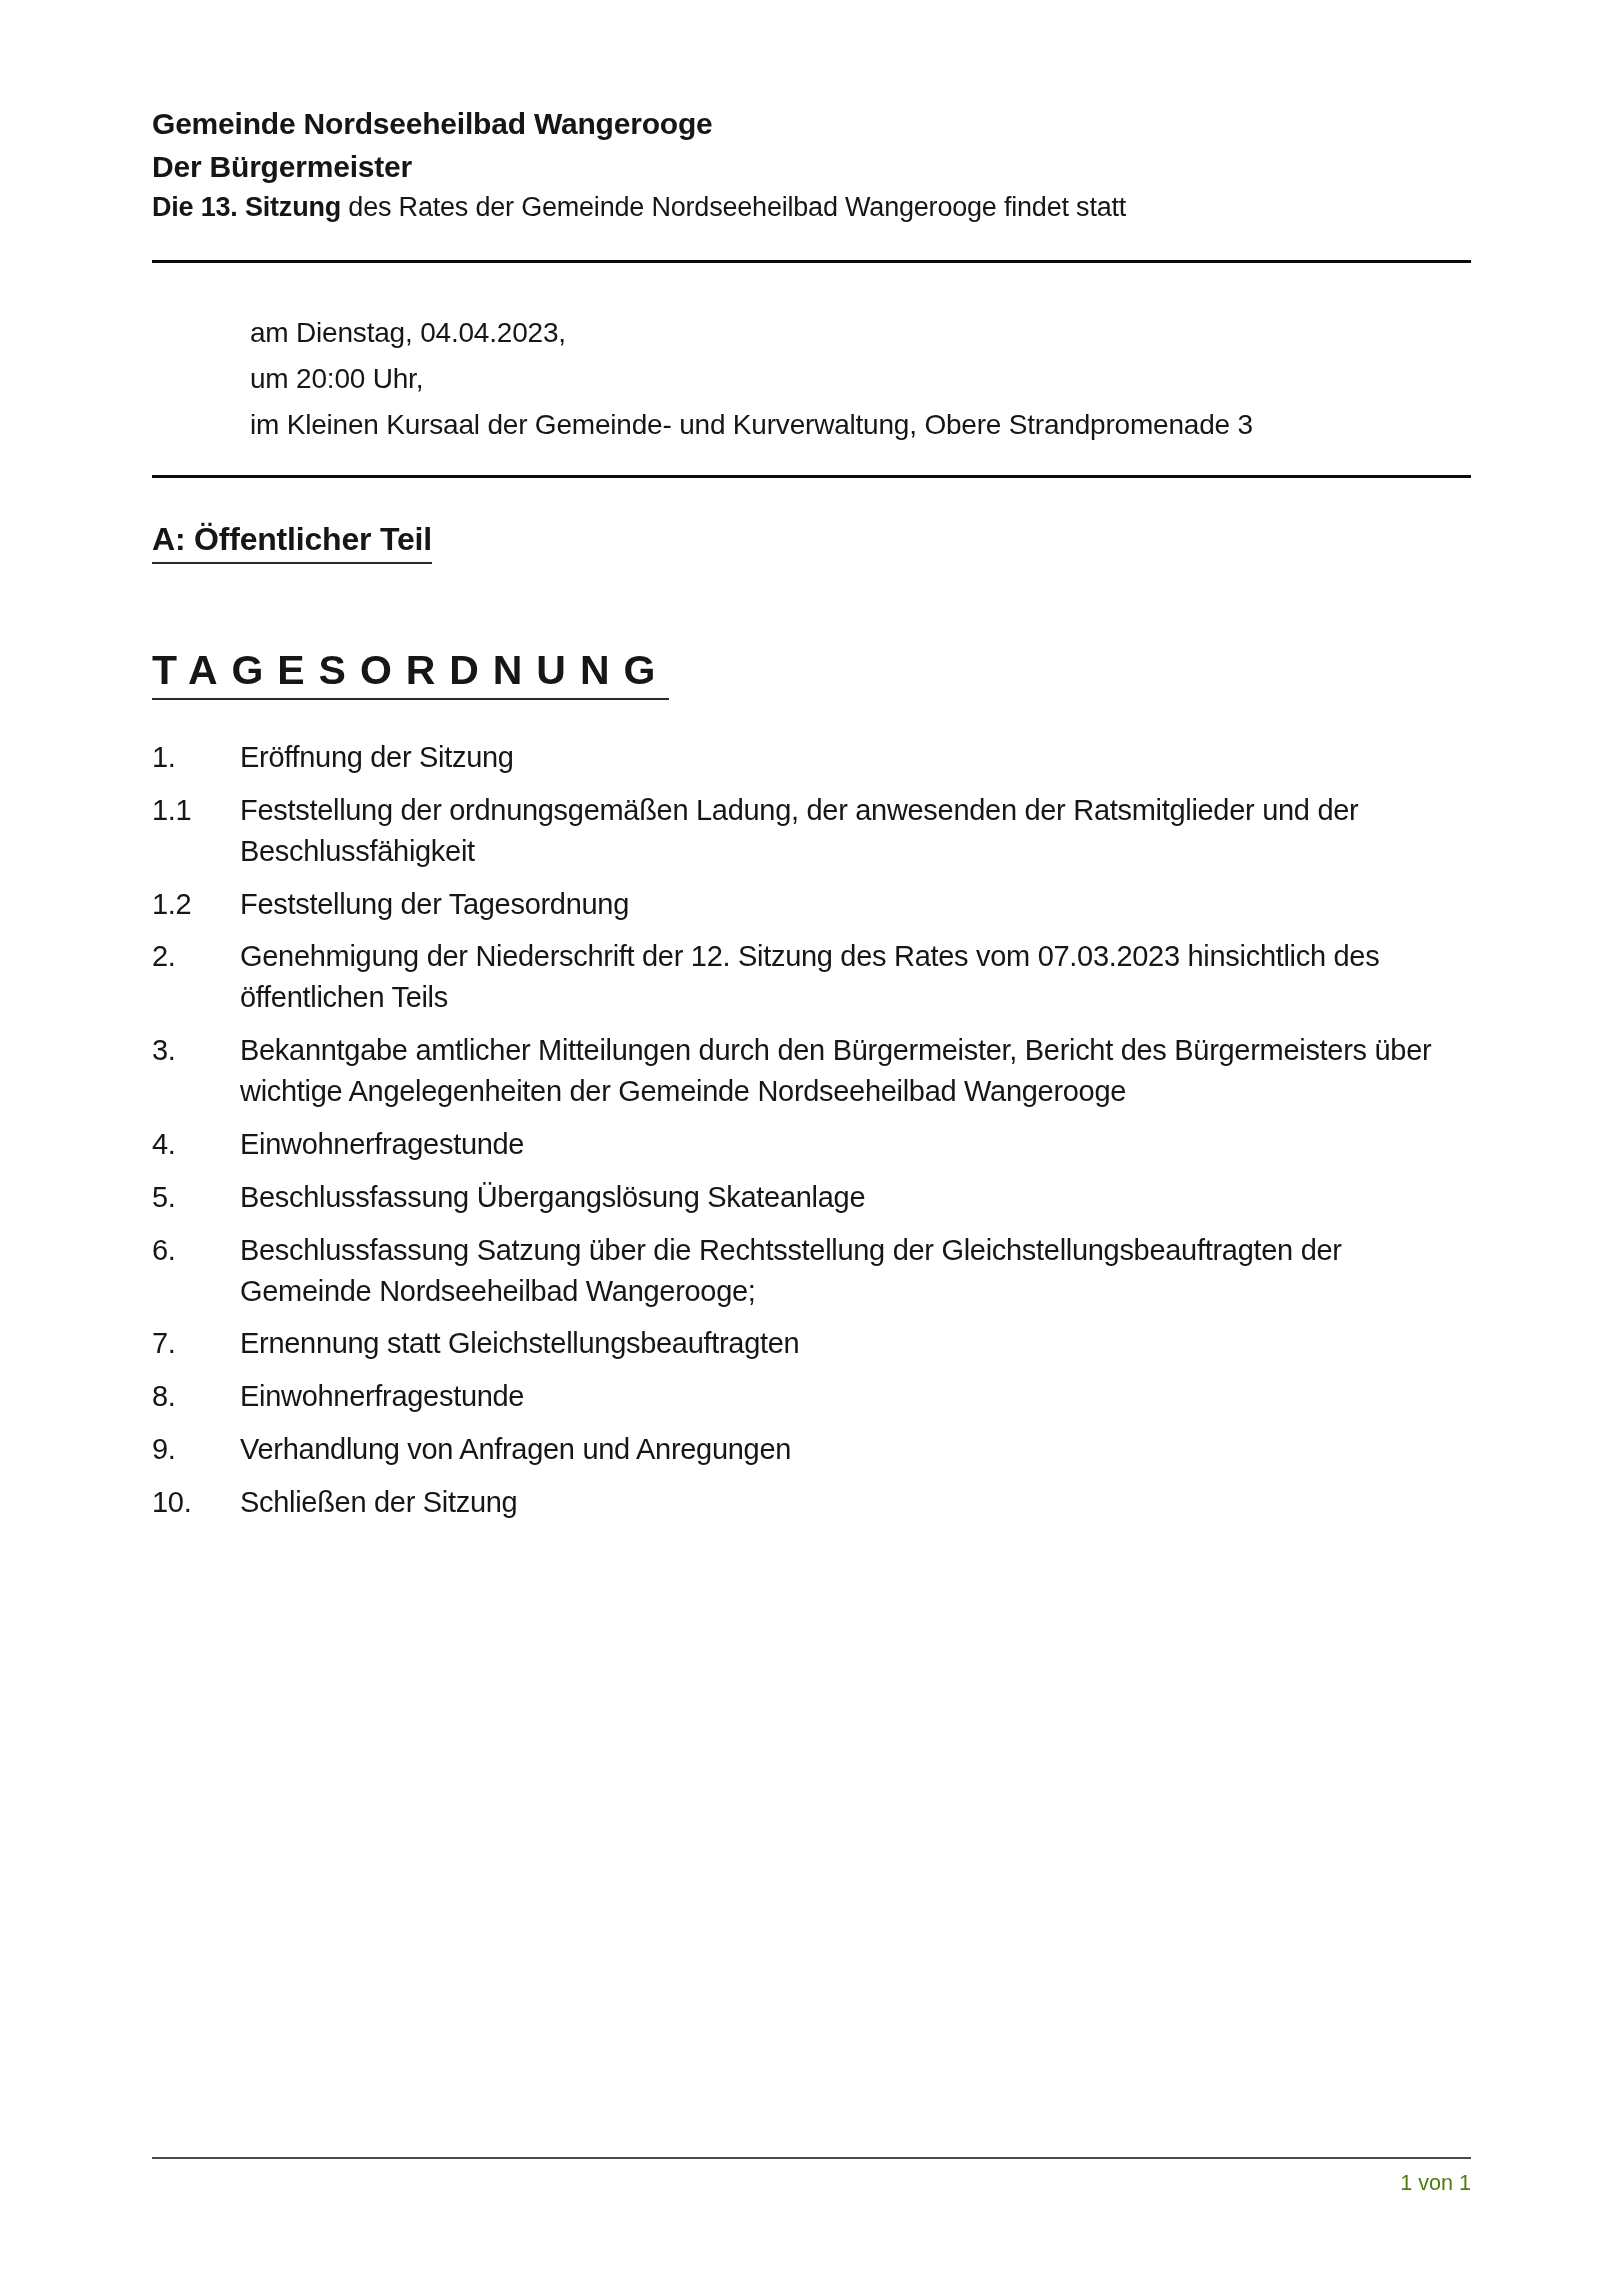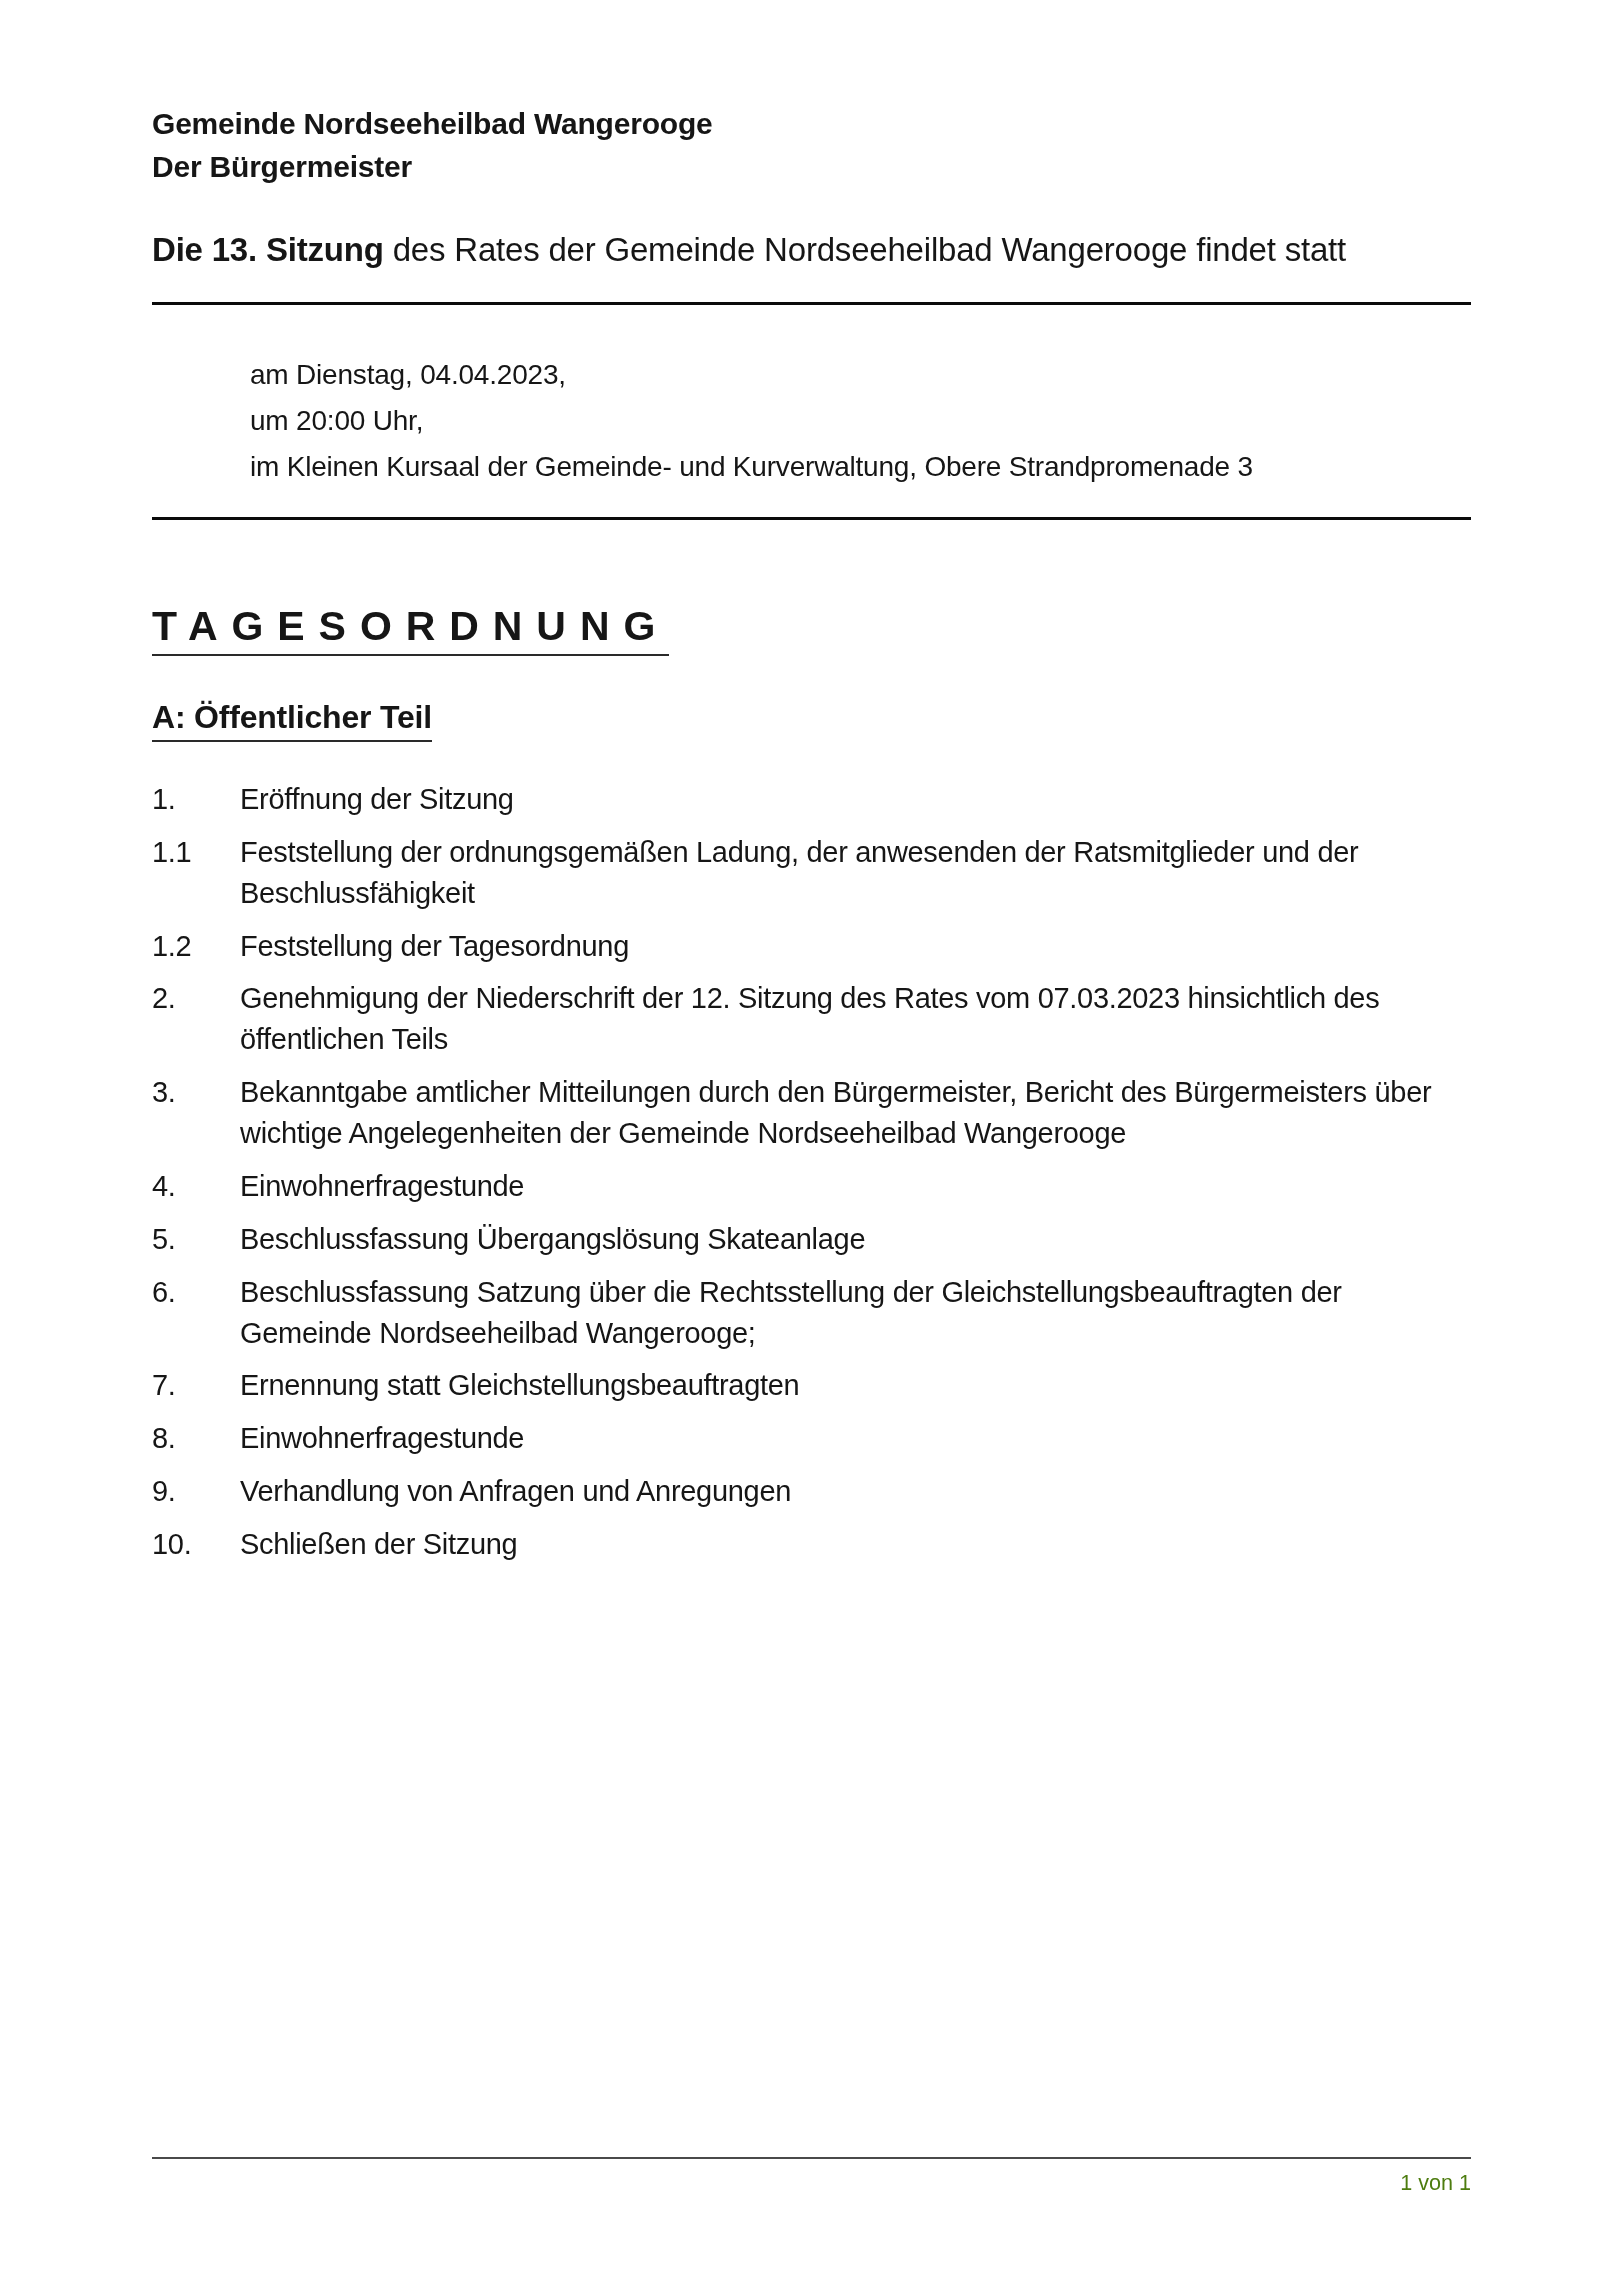--- a/index.html
+++ b/index.html
@@ -29,22 +29,21 @@
     letter-spacing: -0.2px;
   }
   .header-role {
     font-weight: 700;
     font-size: 30px;
     line-height: 43px;
     letter-spacing: -0.2px;
   }
   
   .intro {
-    margin-top: 42px;
-    font-size: 33px;
+    font-size: 27px;
     line-height: 39px;
     letter-spacing: -0.2px;
   }
   .intro .b { font-weight: 700; }
   
   .rule {
     margin-top: 33px;
     height: 0;
     border-top: 3.9px solid #0a0a0a;
   }
@@ -135,25 +134,25 @@
 
   <div class="meeting">
     <div>am Dienstag, 04.04.2023,</div>
     <div>um 20:00 Uhr,</div>
     <div>im Kleinen Kursaal der Gemeinde- und Kurverwaltung, Obere Strandpromenade 3</div>
   </div>
 
   <div class="rule rule-2"></div>
 
   <div>
+    <span class="section-heading">A: Öffentlicher Teil</span>
+  </div>
+
+  <div>
     <span class="agenda-title">TAGESORDNUNG</span>
-  </div>
-
-  <div>
-    <span class="section-heading">A: Öffentlicher Teil</span>
   </div>
 
   <div class="agenda-list" id="agenda-list">
     <div class="item">
       <div class="num">1.</div>
       <div class="txt">Eröffnung der Sitzung</div>
     </div>
 
     <div class="item">
       <div class="num">1.1</div>

